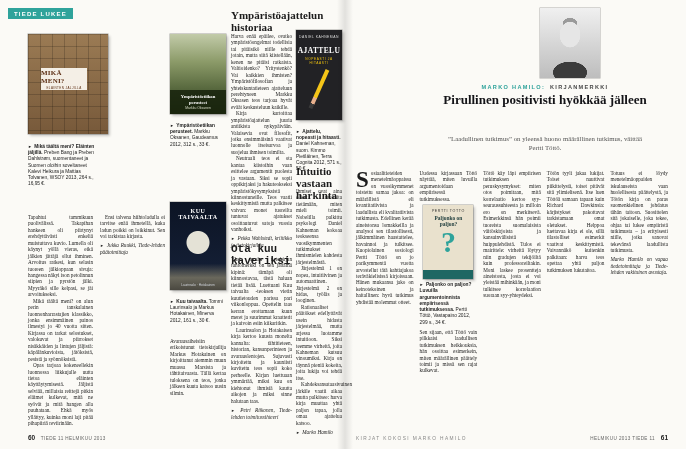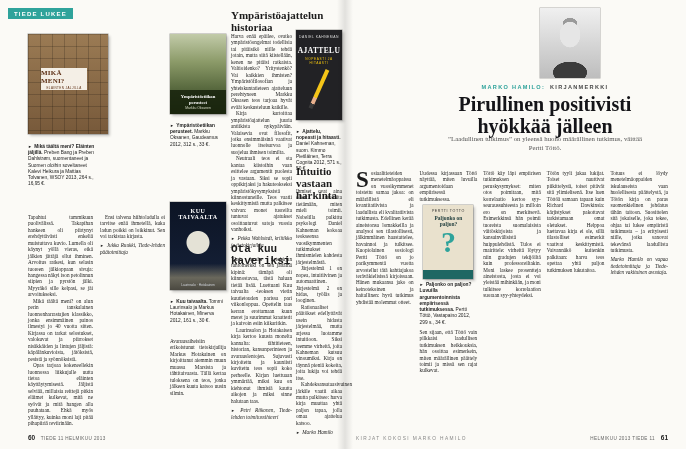--- a/index.html
+++ b/index.html
@@ -86,21 +86,21 @@
   .photo{left:540px;top:8px;width:60px;height:70px;
        background:radial-gradient(ellipse 17px 21px at 50% 38%,#e6e6e6 60%,rgba(0,0,0,0) 62%),
                   radial-gradient(ellipse 12px 9px at 50% 22%,#9a9a9a 60%,rgba(0,0,0,0) 62%),
                   radial-gradient(ellipse 27px 17px at 50% 92%,#3b3b3b 62%,rgba(0,0,0,0) 64%),
                   linear-gradient(#f0f0f0,#bdbdbd);
        box-shadow:0 0 0 0.5px rgba(0,0,0,0.3);}
   .col-label{left:420px;top:84px;width:250px;text-align:center;font-family:"Liberation Sans",sans-serif;
        font-size:5.6px;font-weight:bold;letter-spacing:1.3px;}
   .col-label .la{color:#2fa39b;}
   .col-label .lc{color:#4a4a4a;margin-left:2px;}
-  .headline-right{left:420px;top:93px;width:250px;text-align:center;font-size:20px;font-weight:bold;
+  .headline-right{left:420px;top:93px;width:250px;text-align:center;font-size:13px;font-weight:bold;
        line-height:1.12;margin:0;color:#141418;}
   .standfirst{left:442px;top:135px;width:206px;text-align:center;font-size:6.8px;line-height:1.3;color:#555;}
   .rp-body{left:356px;top:170px;width:312px;height:258px;display:flex;gap:6px;}
   .rcol{flex:1;min-width:0;}
   .dropcap{float:left;font-size:23px;line-height:18px;font-weight:bold;padding:1px 2px 0 0;color:#1c1c1c;}
   .figure{margin:3px 0 3px;}
   
   .footer{font-family:"Liberation Sans",sans-serif;color:#666;font-size:4.6px;letter-spacing:0.4px;}
   .folio{font-size:6.5px;font-weight:bold;color:#222;letter-spacing:0;}
   .foot-left{left:28px;top:434px;}

